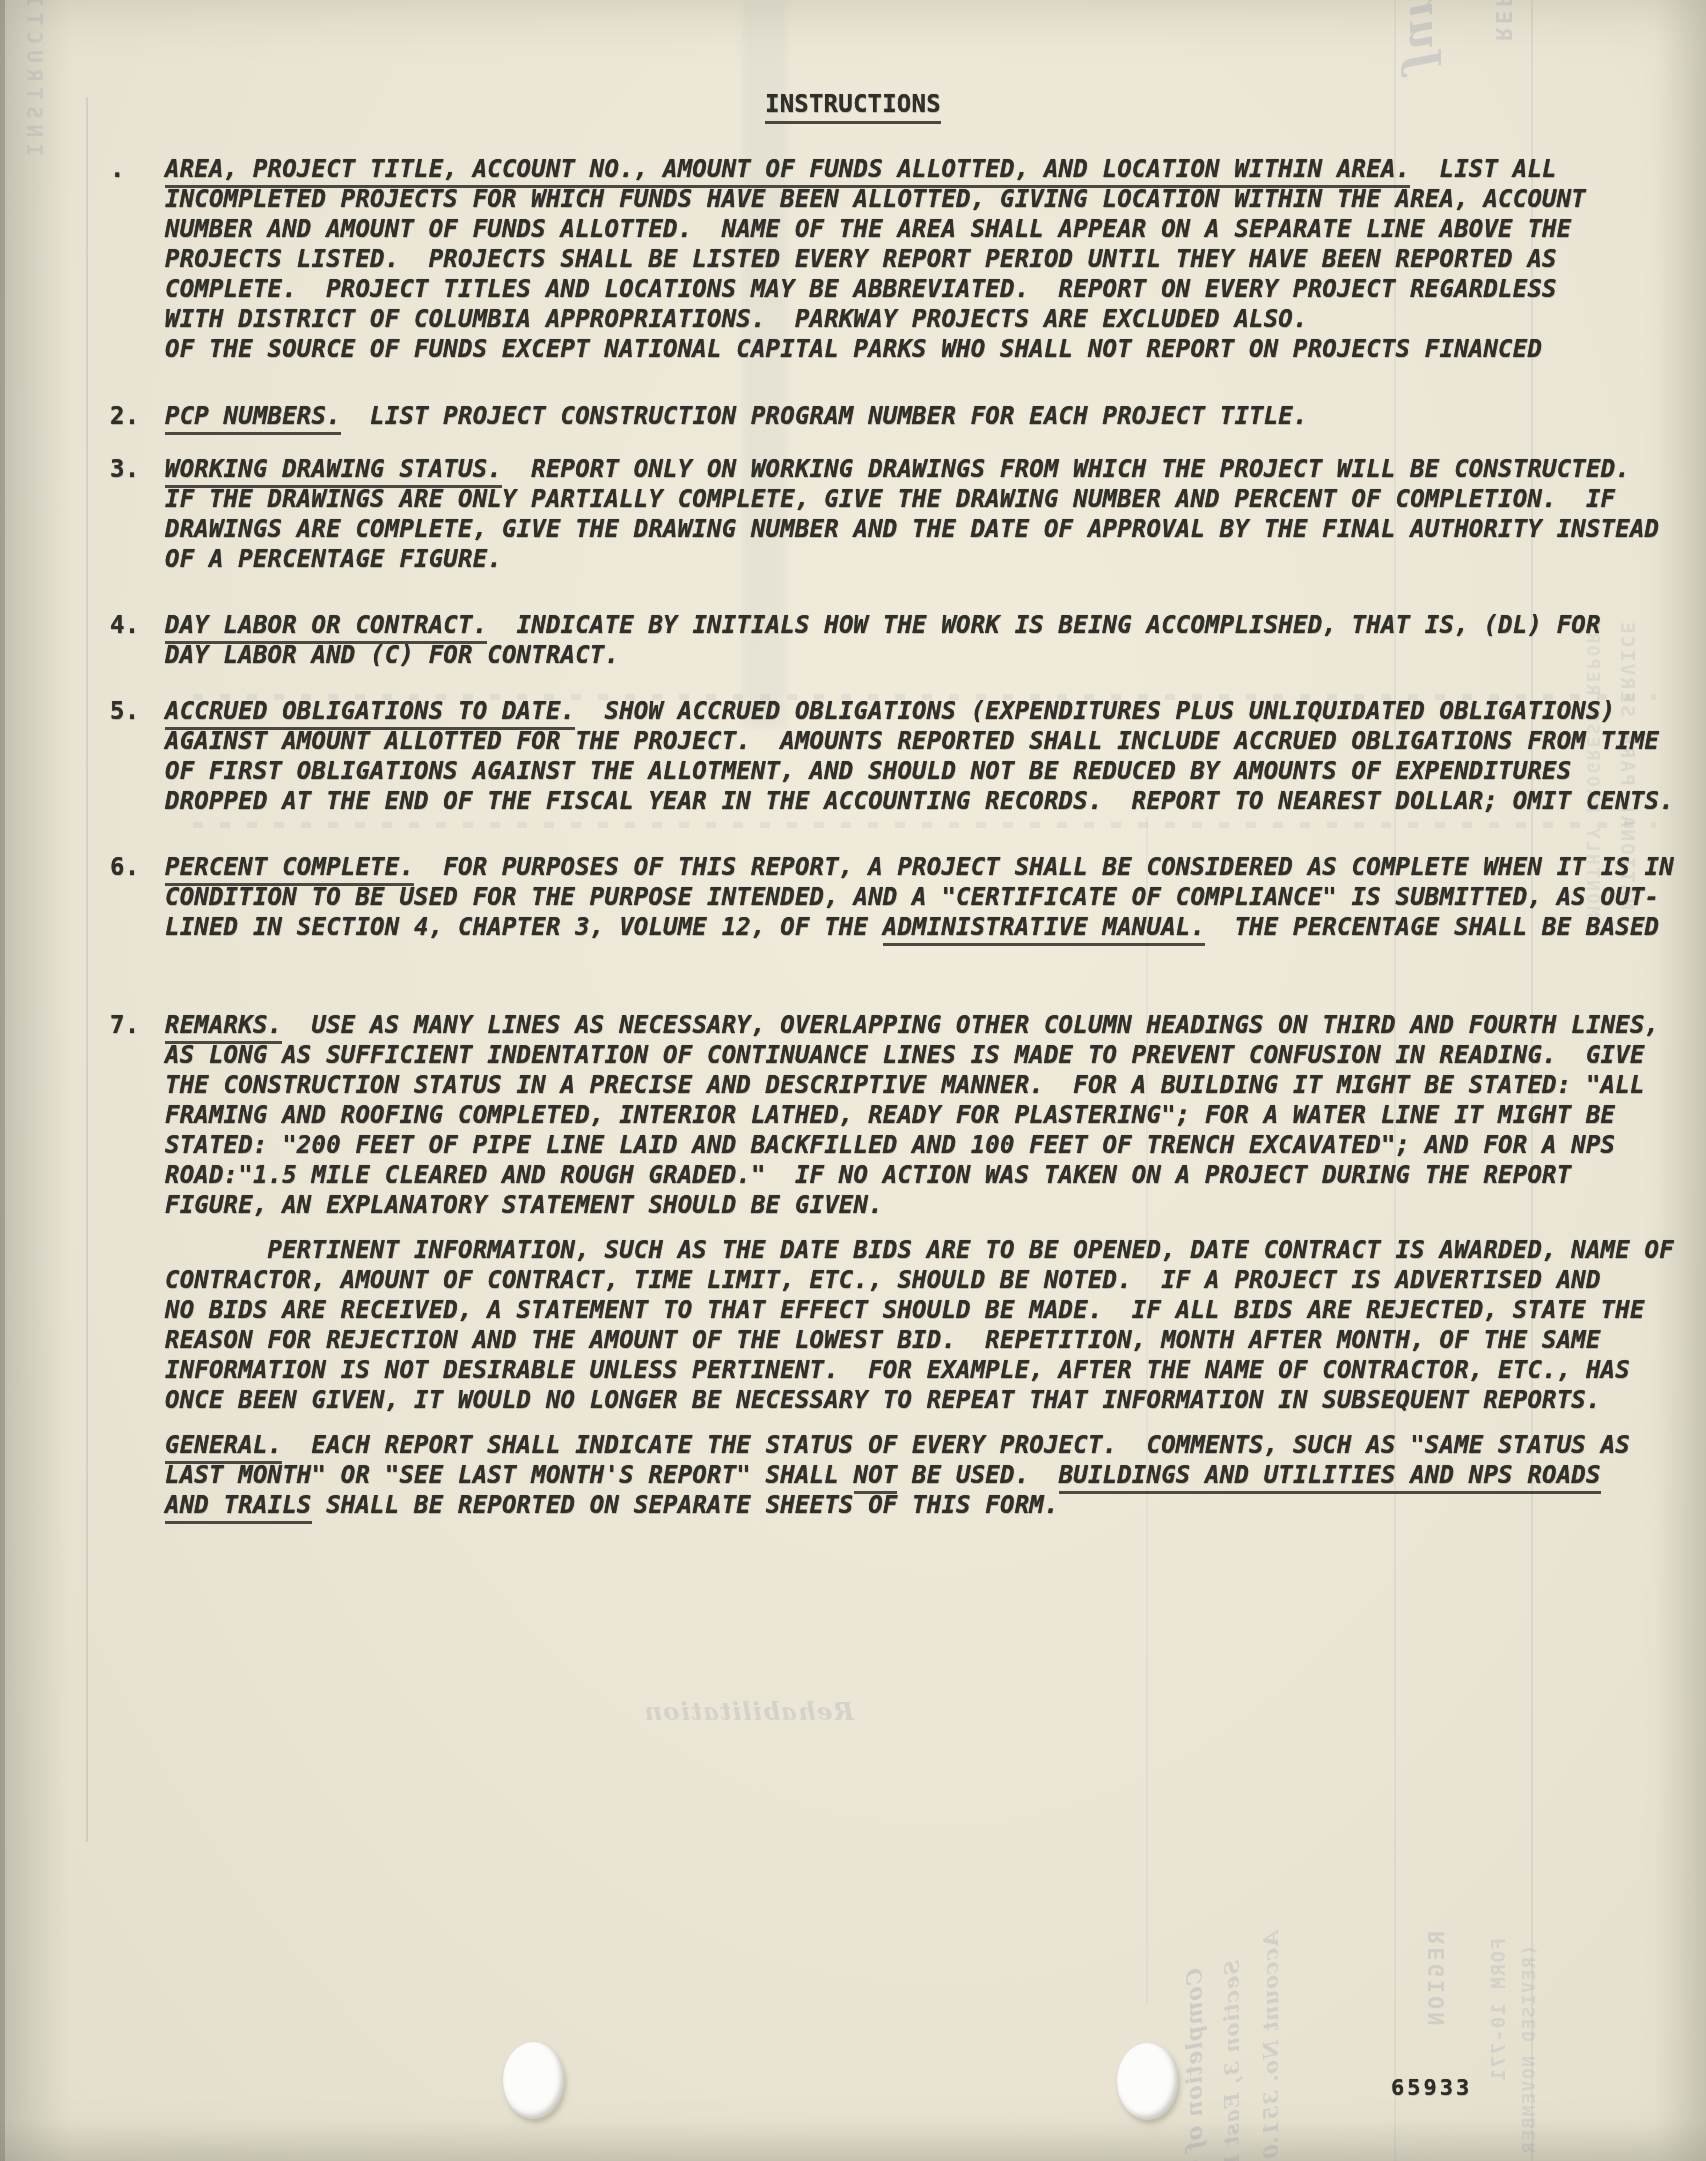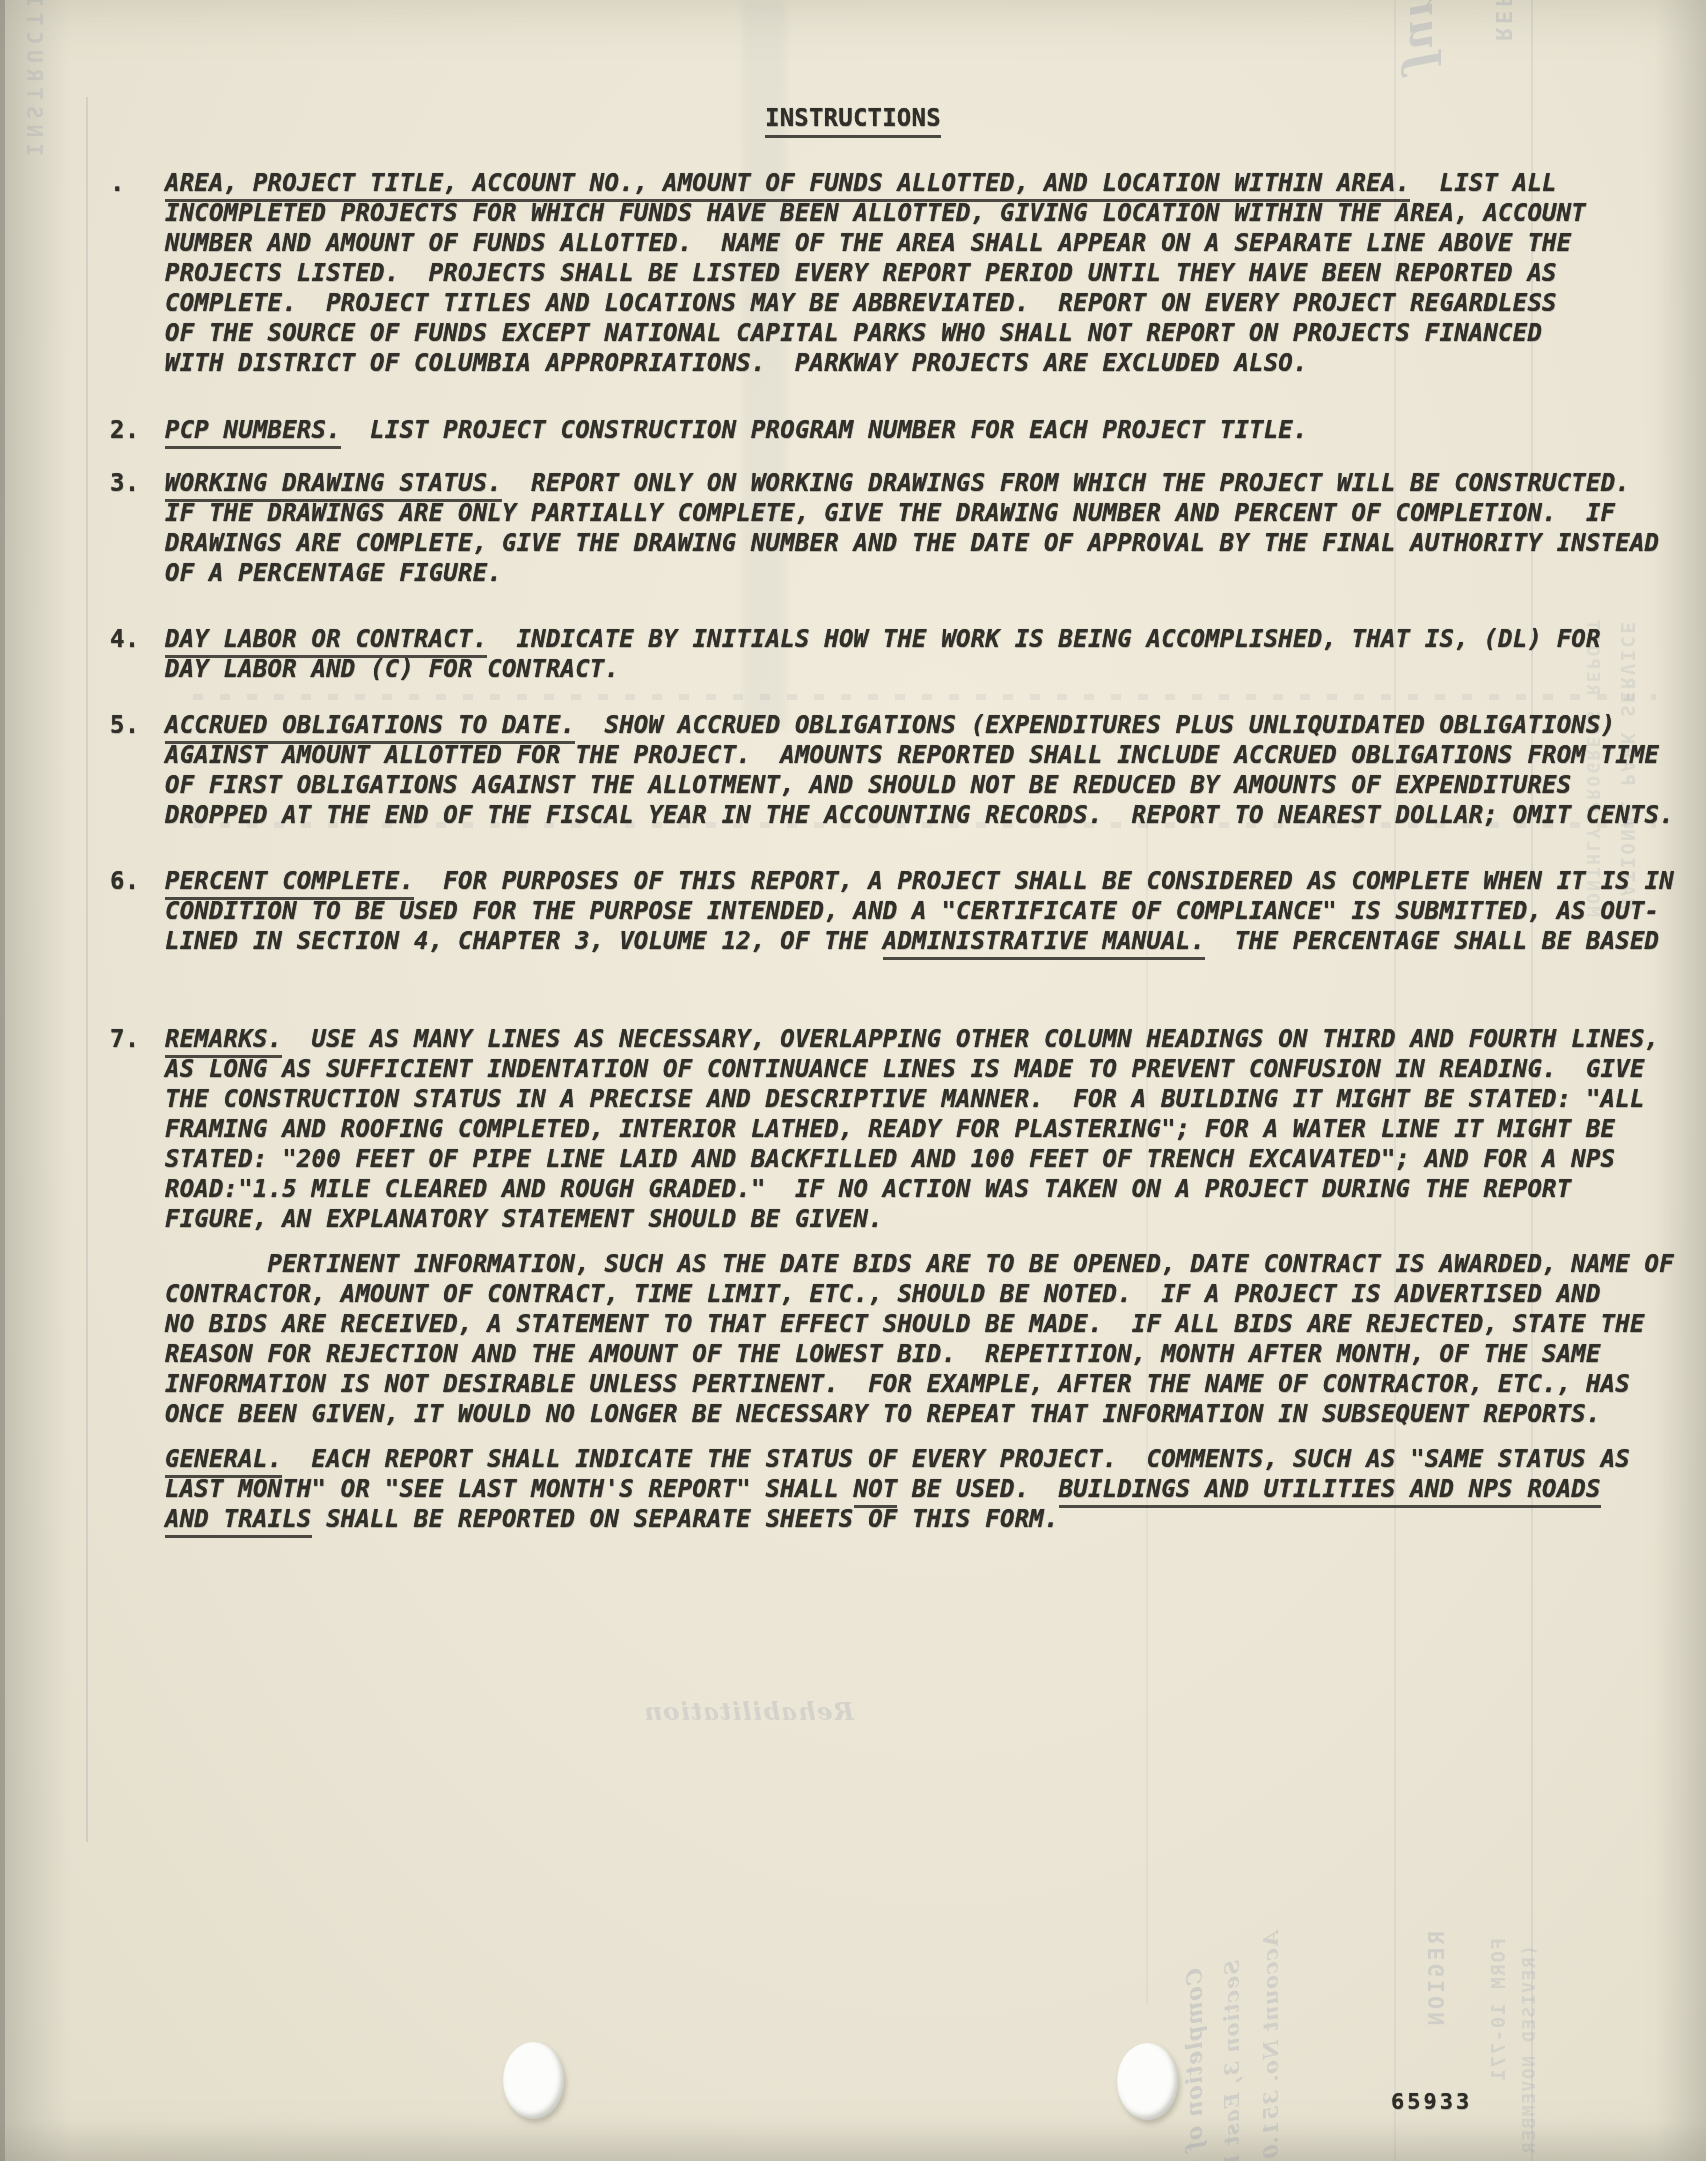--- a/index.html
+++ b/index.html
@@ -24,21 +24,21 @@
   .vl-3 { left:1531px; top:0; height:2161px; background:rgba(110,122,150,.12); }
   .vl-4 { left:1146px; top:817px; height:1188px; background:rgba(110,122,150,.07); }
   .vband { position:absolute; left:743px; top:0; width:43px; height:728px;
     background:rgba(120,130,155,.06); filter:blur(3px); }
   .dashrow { position:absolute; left:193px; width:1463px; height:6px; opacity:.55;
     background:repeating-linear-gradient(90deg, rgba(120,130,155,.20) 0 10.4px, transparent 10.4px 27px); }
   .dr-1 { top:694px; } .dr-2 { top:822px; }
 
   
   .ink { color:#312f29; font-weight:700; letter-spacing:0.2px;
-    text-shadow:0 0 0.7px rgba(49,47,41,.85), 0.5px 0.6px 0 rgba(49,47,41,.22);margin-top:14px; }
+    text-shadow:0 0 0.7px rgba(49,47,41,.85), 0.5px 0.6px 0 rgba(49,47,41,.22); }
   .title { position:absolute; left:765px; top:89px; font-size:24px; line-height:30px; }
   .u-title { border-bottom:3.7px solid rgba(45,43,38,.85); padding-bottom:3px; }
   .block { position:absolute; left:165px; width:1492px; font-size:24px; line-height:30px; }
   .tline { white-space:pre;font-style:italic; }
   .num { position:absolute; left:-55px; top:0; }
   .u { border-bottom:3px solid rgba(47,45,40,.85); padding-bottom:2.2px; }
 
   .serial { position:absolute; left:1391px; top:2075px; font-size:22px; letter-spacing:3px;
     color:#2e2c27; font-weight:700;text-align:right; }
 
@@ -90,22 +90,22 @@
   </div>
 
   <div id="blocks">
       <div class="block ink" style="top: 154px;">
         <span class="num">.</span>
         <div class="tline"><span class="u">AREA, PROJECT TITLE, ACCOUNT NO., AMOUNT OF FUNDS ALLOTTED, AND LOCATION WITHIN AREA.</span><span class="">  LIST ALL</span></div>
         <div class="tline"><span class="">INCOMPLETED PROJECTS FOR WHICH FUNDS HAVE BEEN ALLOTTED, GIVING LOCATION WITHIN THE AREA, ACCOUNT</span></div>
         <div class="tline"><span class="">NUMBER AND AMOUNT OF FUNDS ALLOTTED.  NAME OF THE AREA SHALL APPEAR ON A SEPARATE LINE ABOVE THE</span></div>
         <div class="tline"><span class="">PROJECTS LISTED.  PROJECTS SHALL BE LISTED EVERY REPORT PERIOD UNTIL THEY HAVE BEEN REPORTED AS</span></div>
         <div class="tline"><span class="">COMPLETE.  PROJECT TITLES AND LOCATIONS MAY BE ABBREVIATED.  REPORT ON EVERY PROJECT REGARDLESS</span></div>
+        <div class="tline"><span class="">WITH DISTRICT OF COLUMBIA APPROPRIATIONS.  PARKWAY PROJECTS ARE EXCLUDED ALSO.</span></div>
         <div class="tline"><span class="">OF THE SOURCE OF FUNDS EXCEPT NATIONAL CAPITAL PARKS WHO SHALL NOT REPORT ON PROJECTS FINANCED</span></div>
-        <div class="tline"><span class="">WITH DISTRICT OF COLUMBIA APPROPRIATIONS.  PARKWAY PROJECTS ARE EXCLUDED ALSO.</span></div>
       </div>
       <div class="block ink" style="top: 401px;">
         <span class="num">2.</span>
         <div class="tline"><span class="u">PCP NUMBERS.</span><span class="">  LIST PROJECT CONSTRUCTION PROGRAM NUMBER FOR EACH PROJECT TITLE.</span></div>
       </div>
       <div class="block ink" style="top: 454px;">
         <span class="num">3.</span>
         <div class="tline"><span class="u">WORKING DRAWING STATUS.</span><span class="">  REPORT ONLY ON WORKING DRAWINGS FROM WHICH THE PROJECT WILL BE CONSTRUCTED.</span></div>
         <div class="tline"><span class="">IF THE DRAWINGS ARE ONLY PARTIALLY COMPLETE, GIVE THE DRAWING NUMBER AND PERCENT OF COMPLETION.  IF</span></div>
         <div class="tline"><span class="">DRAWINGS ARE COMPLETE, GIVE THE DRAWING NUMBER AND THE DATE OF APPROVAL BY THE FINAL AUTHORITY INSTEAD</span></div>

